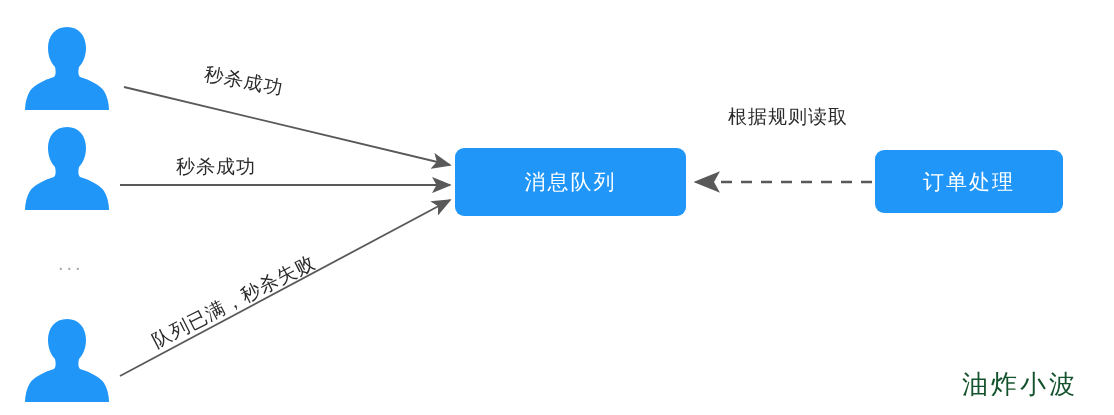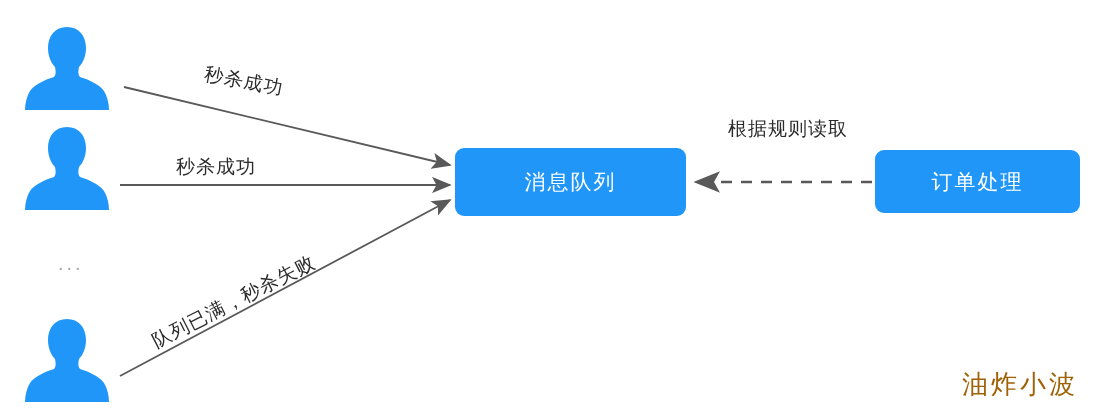--- a/index.html
+++ b/index.html
@@ -40,21 +40,21 @@
   }
   #queue-box {
     left: 455px;
     top: 148px;
     width: 231px;
     height: 68px;
   }
   #order-box {
     left: 875px;
     top: 150px;
-    width: 205px;
+    width: 188px;
     height: 63px;
   }
   .edge-label {
     position: absolute;
     color: #2b2b2b;
     font-size: 19px;
     white-space: nowrap;
     letter-spacing: 1px;
     line-height: 1.25;
     font-family: "Liberation Sans", "DejaVu Sans", sans-serif;
@@ -70,36 +70,36 @@
     top: 155px;
   }
   #label-fail {
     left: 148px;
     top: 332px;
     transform: rotate(-27deg);
     transform-origin: left top;
   }
   #label-read {
     left: 728px;
-    top: 116px;
+    top: 104px;
     line-height: 1.4;
   }
   #ellipsis {
     position: absolute;
     left: 58px;
     top: 252px;
     color: #a8a8a8;
     font-size: 20px;
     letter-spacing: 3px;
   }
   #watermark {
     position: absolute;
     left: 962px;
     top: 367px;
-    color: #a16207;
+    color: #14532d;
     font-size: 26px;
     letter-spacing: 3px;
     font-family: "Liberation Sans", "DejaVu Sans", sans-serif;
     text-shadow: 1px 1px 0 #ffffff;
   }
 </style>
 </head>
 <body>
 
 <div id="canvas">

